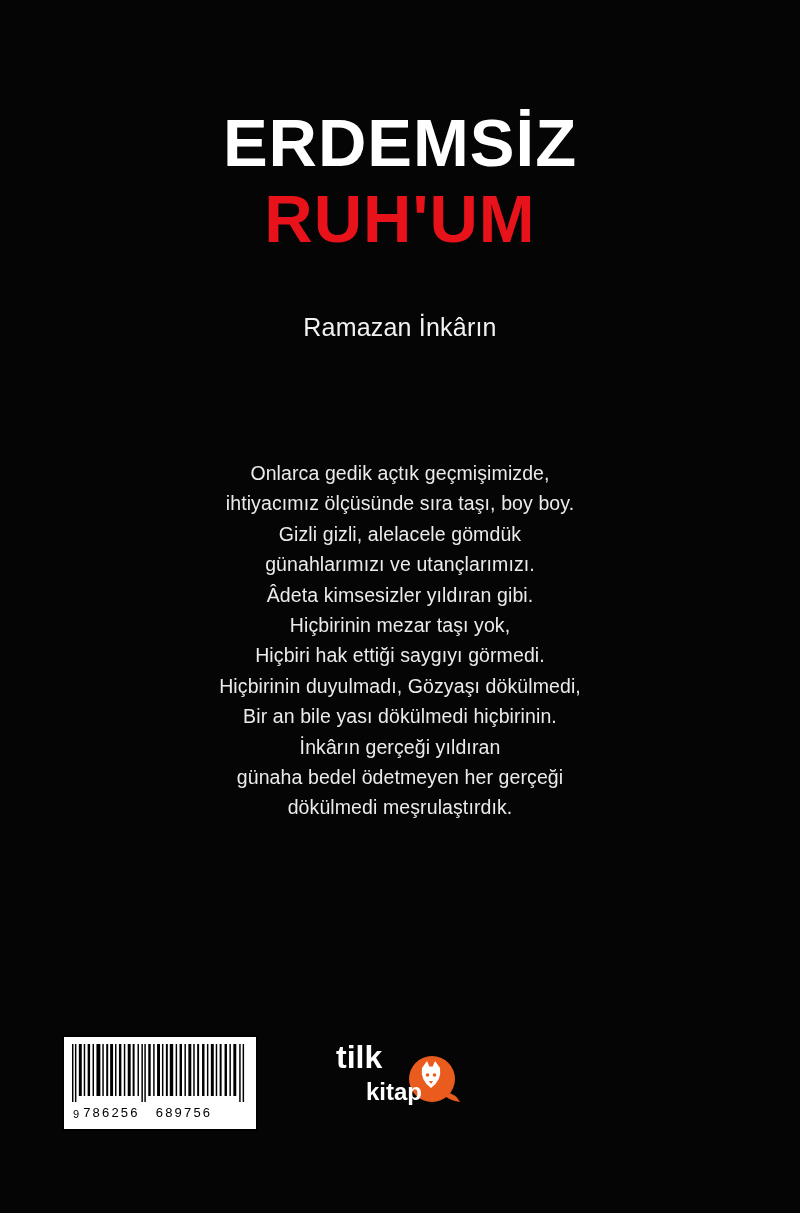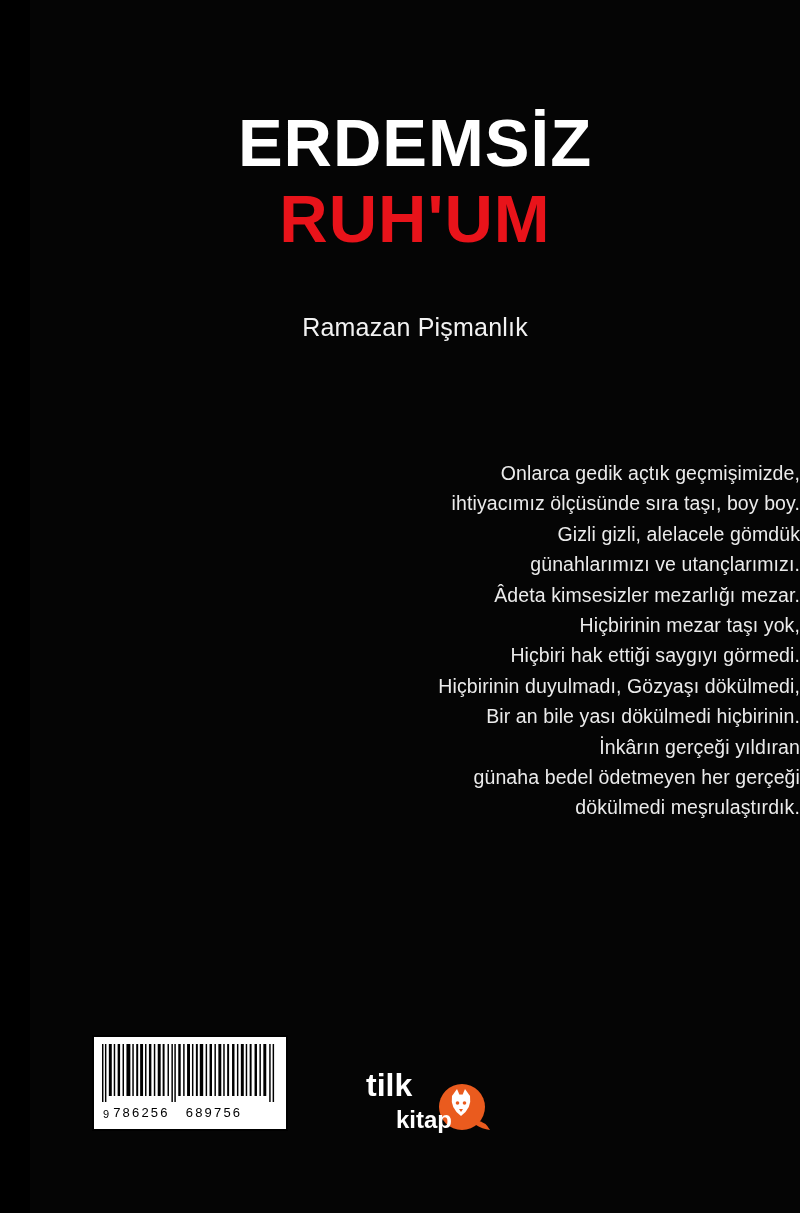--- a/index.html
+++ b/index.html
@@ -13,21 +13,20 @@
     position: relative;
     overflow: hidden;
     font-family: "Liberation Sans", sans-serif;
     color: #ffffff;
   }
 
   .cover {
     position: absolute;
     inset: 0;
     background: #050505;
-    margin-left: 30px;
   }
 
   
   .title-block {
     position: absolute;
     top: 108px;
     left: 0;
     width: 100%;
     text-align: center;
   }
@@ -62,21 +61,21 @@
     letter-spacing: 0.2px;
     color: #f2f2f2;
   }
 
   
   .poem {
     position: absolute;
     top: 458px;
     left: 0;
     width: 100%;
-    text-align: right;
+    text-align: center;
     font-size: 19.5px;
     line-height: 30.4px;
     color: #ebebeb;
     letter-spacing: 0.1px;
   }
   .poem .line {
     display: block;
     white-space: nowrap;
   }
 
@@ -119,44 +118,44 @@
   }
   .barcode-digits .gap {
     width: 14px;
     display: inline-block;
   }
 
   
   .logo {
     position: absolute;
     left: 336px;
-    top: 1062px;
+    top: 1034px;
     width: 132px;
     height: 82px;
   }
   .logo svg { display: block; }
 </style>
 </head>
 <body>
 
 <div class="cover">
 
   <div class="title-block">
     <div class="title-line-1">ERDEMSİZ</div>
     <div class="title-line-2">RUH'UM</div>
   </div>
 
-  <div class="author">Ramazan Pişmanlık</div>
+  <div class="author">Ramazan İnkârın</div>
 
   <div class="poem">
     <span class="line">Onlarca gedik açtık geçmişimizde,</span>
     <span class="line">ihtiyacımız ölçüsünde sıra taşı, boy boy.</span>
     <span class="line">Gizli gizli, alelacele gömdük</span>
     <span class="line">günahlarımızı ve utançlarımızı.</span>
-    <span class="line">Âdeta kimsesizler mezarlığı mezar.</span>
+    <span class="line">Âdeta kimsesizler yıldıran gibi.</span>
     <span class="line">Hiçbirinin mezar taşı yok,</span>
     <span class="line">Hiçbiri hak ettiği saygıyı görmedi.</span>
     <span class="line">Hiçbirinin duyulmadı, Gözyaşı dökülmedi,</span>
     <span class="line">Bir an bile yası dökülmedi hiçbirinin.</span>
     <span class="line">İnkârın gerçeği yıldıran</span>
     <span class="line">günaha bedel ödetmeyen her gerçeği</span>
     <span class="line">dökülmedi meşrulaştırdık.</span>
   </div>
 
   <div class="barcode-box">

